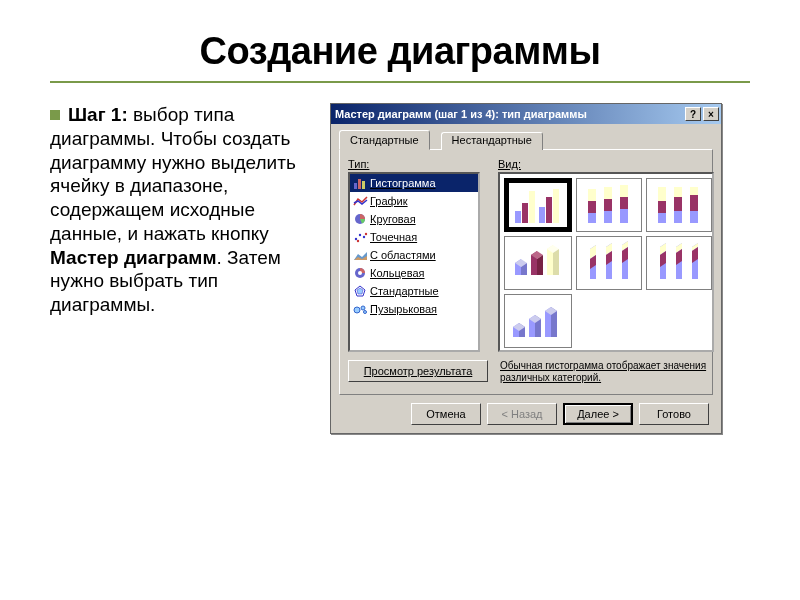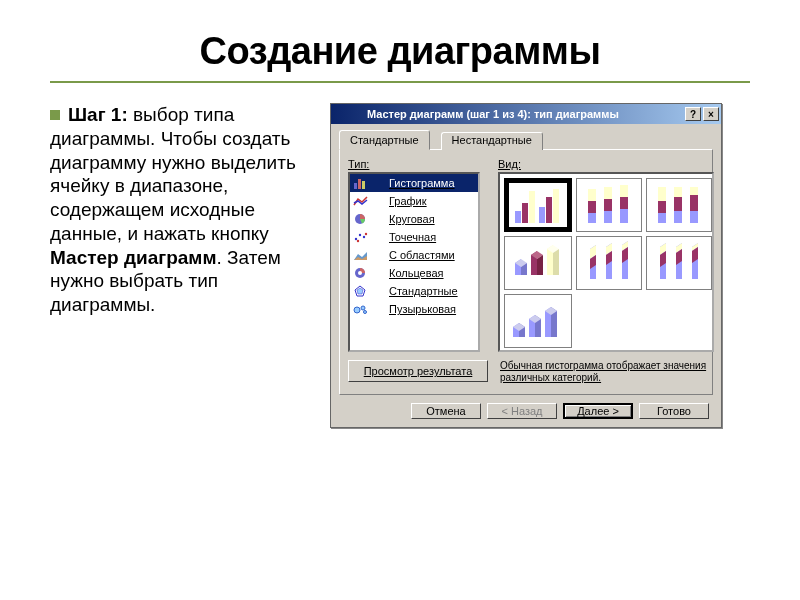--- a/index.html
+++ b/index.html
@@ -59,21 +59,21 @@
   .dlg-titlebar {
     height: 20px;
     background: linear-gradient(to right, #0a246a, #a6caf0);
     color: #fff;
     display: flex;
     align-items: center;
     padding: 0 2px 0 4px;
     font-size: 11px;
     font-weight: bold;
   }
-  .dlg-titlebar .caption { flex: 1; margin-left: 32px; }
+  .dlg-titlebar .caption { flex: 1; }
   .dlg-titlebar .winbtn {
     width: 16px; height: 14px;
     background: #d4d0c8;
     border: 1px solid #fff;
     border-right-color: #404040; border-bottom-color: #404040;
     margin-left: 2px;
     display: flex; align-items: center; justify-content: center;
     color: #000; font-size: 10px; font-weight: bold;
     font-family: Arial;
   }
@@ -136,21 +136,21 @@
     background: #fff;
     border: 2px inset #aaa;
     overflow: hidden;
   }
   .type-item {
     display: flex;
     align-items: center;
     height: 18px;
     padding: 0 2px;
     font-size: 11px;
-    gap: 19px;
+    gap: 0;
   }
   .type-item.selected {
     background: #0a246a;
     color: #fff;
   }
   .type-icon {
     width: 18px; height: 14px;
     display: flex; align-items: center; justify-content: center;
     flex-shrink: 0;
   }
@@ -197,21 +197,21 @@
     border: 1px solid #fff;
     border-right-color:#404040; border-bottom-color:#404040;
   }
   .wizard-buttons {
     display: flex;
     justify-content: flex-end;
     gap: 6px;
     padding: 8px 4px 0 4px;
   }
   .wbtn {
-    width: 70px; height: 16px;
+    width: 70px; height: 22px;
     font-size: 11px;
     background: #d4d0c8;
     border: 1px solid #fff;
     border-right-color:#404040; border-bottom-color:#404040;
     display:flex; align-items:center; justify-content:center;
   }
   .wbtn.default {
     border: 2px solid #000;
     box-shadow: inset 1px 1px 0 #fff, inset -1px -1px 0 #808080;
   }

